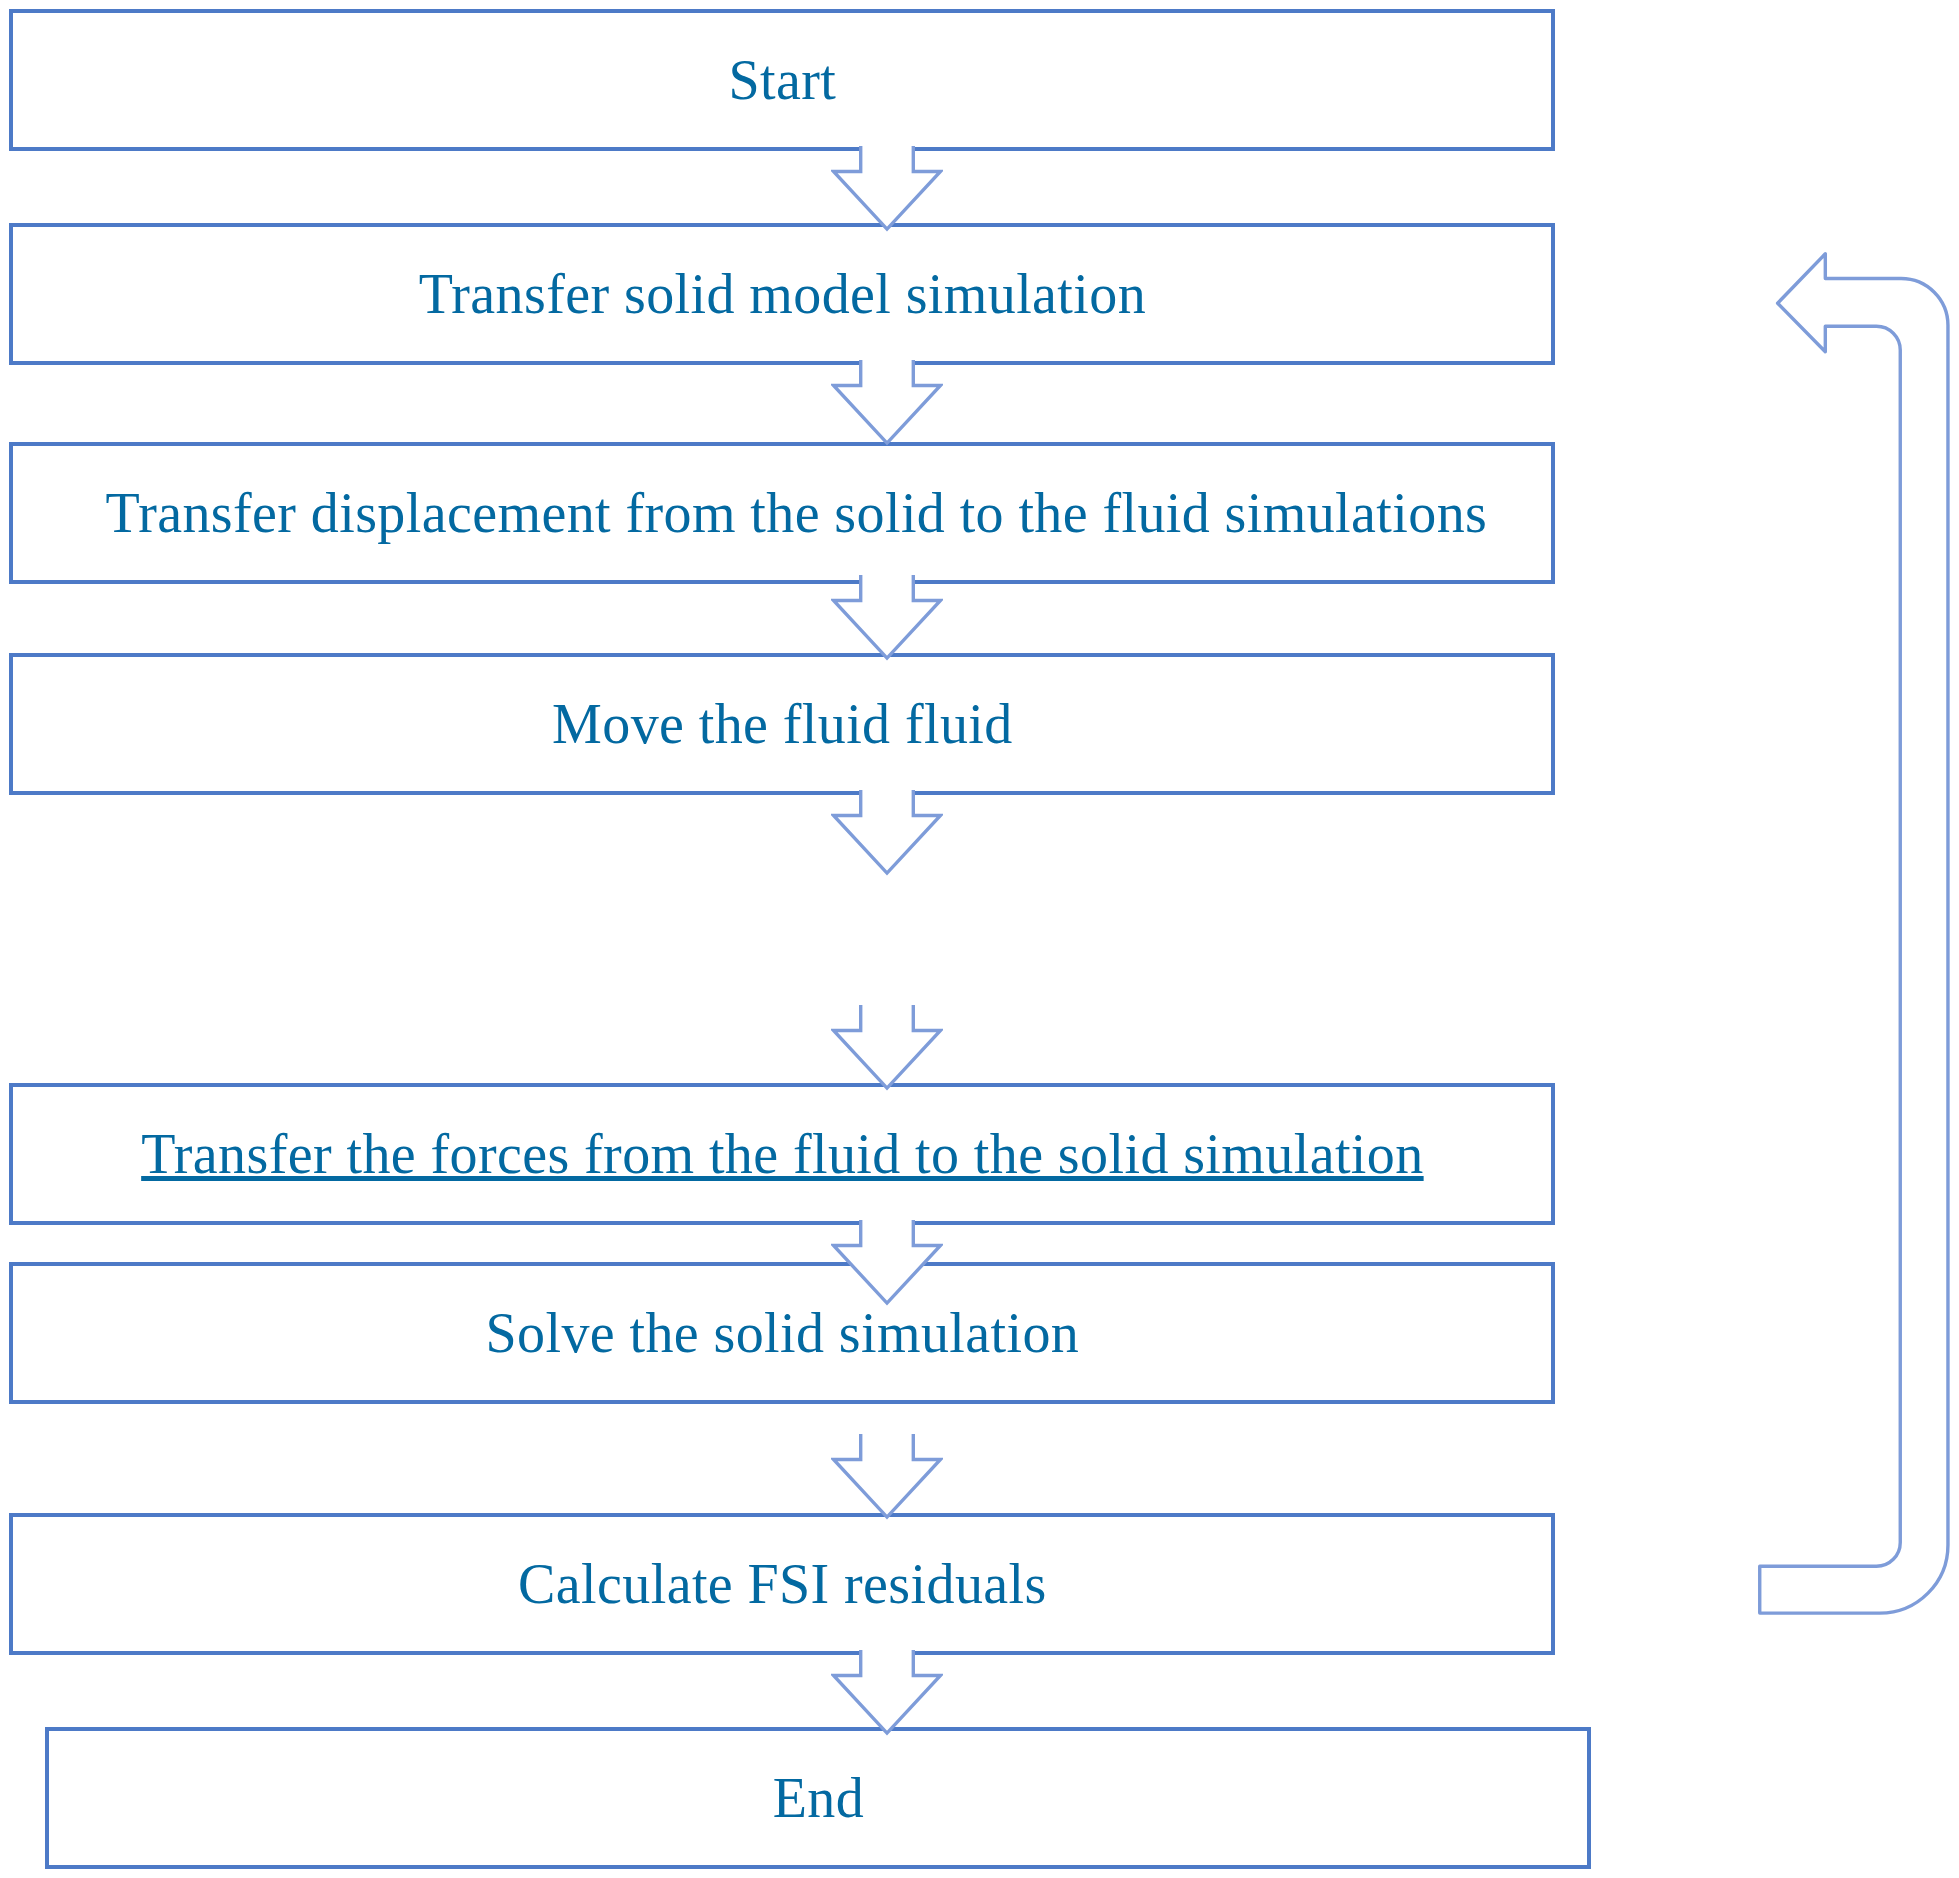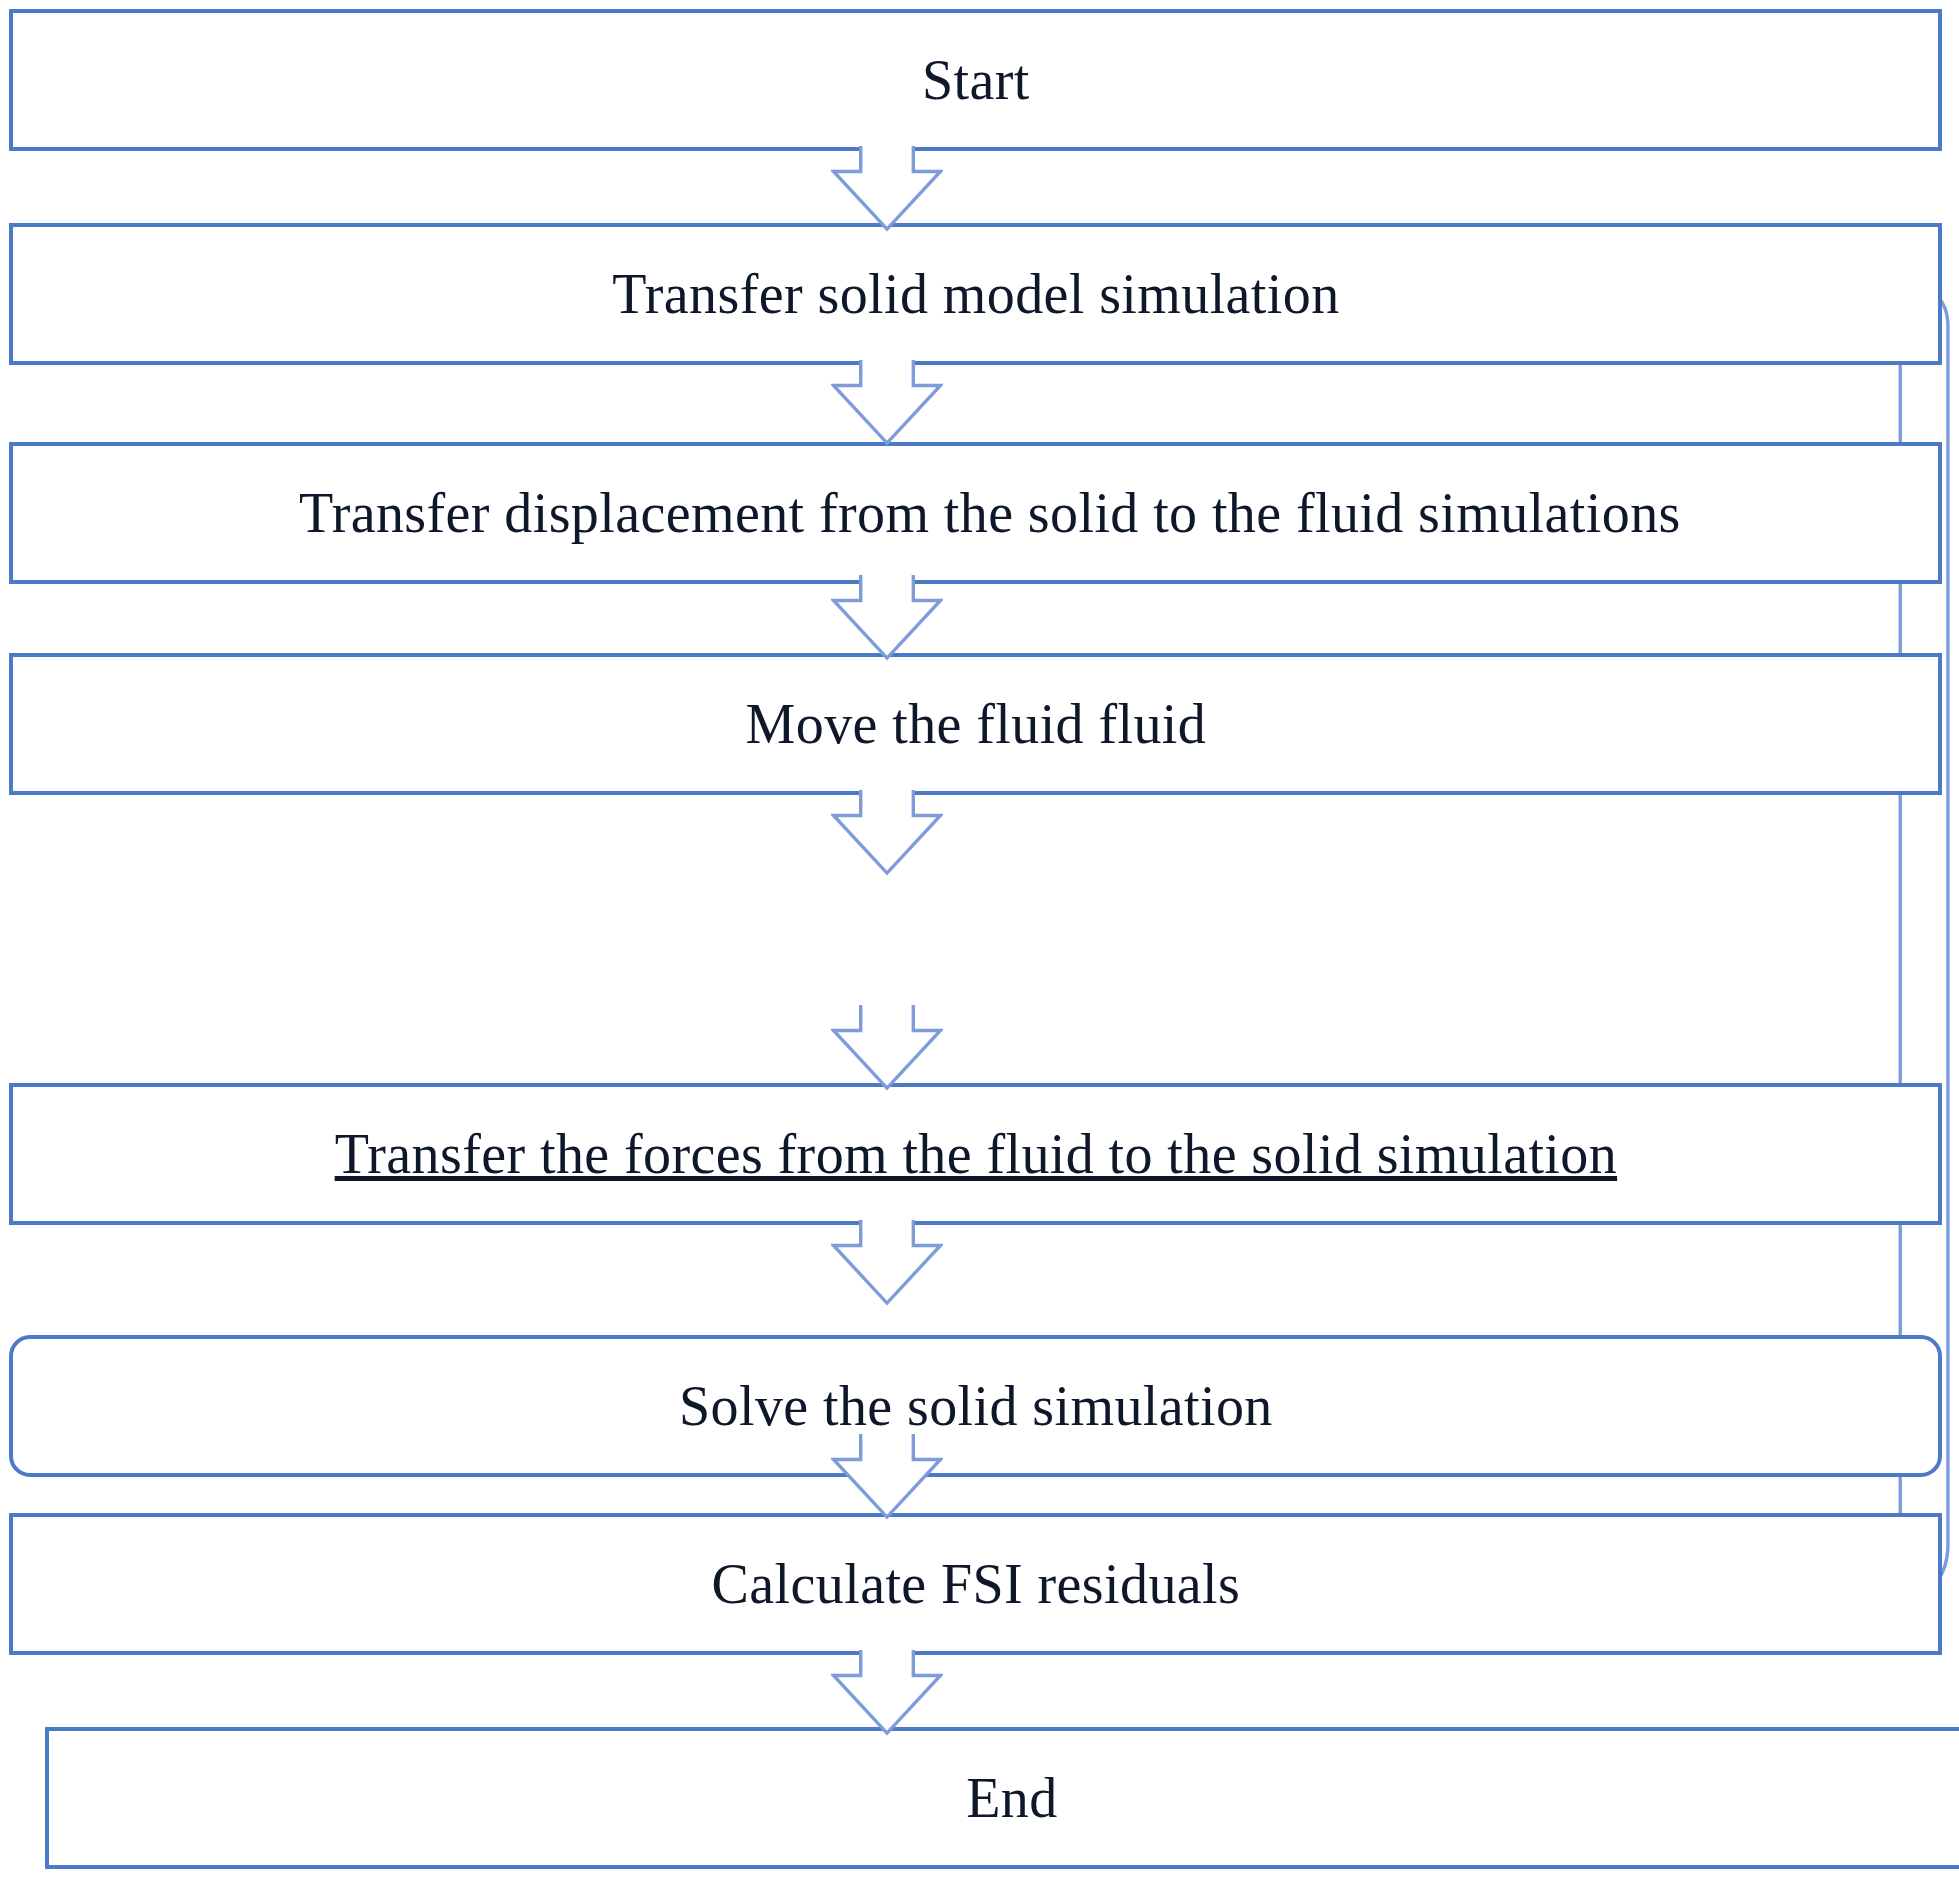--- a/index.html
+++ b/index.html
@@ -2,30 +2,30 @@
 <html style="font-size:13.6px"><head>
 <meta charset="utf-8">
 <style>
   html,body{margin:0;padding:0;background:#ffffff;}
   body{
     width:1960px;height:1878px;position:relative;overflow:hidden;
     font-family:"Liberation Serif","DejaVu Serif",serif;
   }
   .canvas{position:absolute;inset:0;width:1960px;height:1878px;}
   .node{
-    position:absolute;left:9.4px;width:1933px;height:142px;
+    position:absolute;left:9.4px;width:1546px;height:142px;
     box-sizing:border-box;border:4.3px solid #4d7ac7;background:#ffffff;
     display:flex;align-items:center;justify-content:center;
     z-index:1;
-    font-size:56px;color:#0f172a;letter-spacing:0.4px;
+    font-size:56px;color:#0369a1;letter-spacing:0.4px;
     text-align:center;
   }
   .n1{top:8.5px;}  .n2{top:223px;} .n3{top:442px;padding-left:28px;}
   .n4{top:653px;} .n5{top:868px;}.n6{top:1083px;text-decoration:underline;}
-  .n7{top:1335px;border-radius:21px;}.n8{top:1513px;}.n9{top:1727px;margin-left:36px;}
+  .n7{top:1262px;}.n8{top:1513px;}.n9{top:1727px;margin-left:36px;}
   .darr{
     position:absolute;left:831px;width:112px;height:95px;z-index:2;
   }
   .a1{top:146px;} .a2{top:360px;} .a3{top:575px;} .a4{top:790px;}
   .a5{top:1005px;}.a6{top:1220px;}.a7{top:1434px;}.a8{top:1650px;}
   .loop{
     position:absolute;left:0;top:0;width:1960px;height:1878px;z-index:0;
   }
   .darr path{fill:#ffffff;stroke:#7e9cd9;stroke-width:4;stroke-linejoin:miter;}
   .loop path{fill:#ffffff;stroke:#7e9cd9;stroke-width:4;stroke-linejoin:round;}

